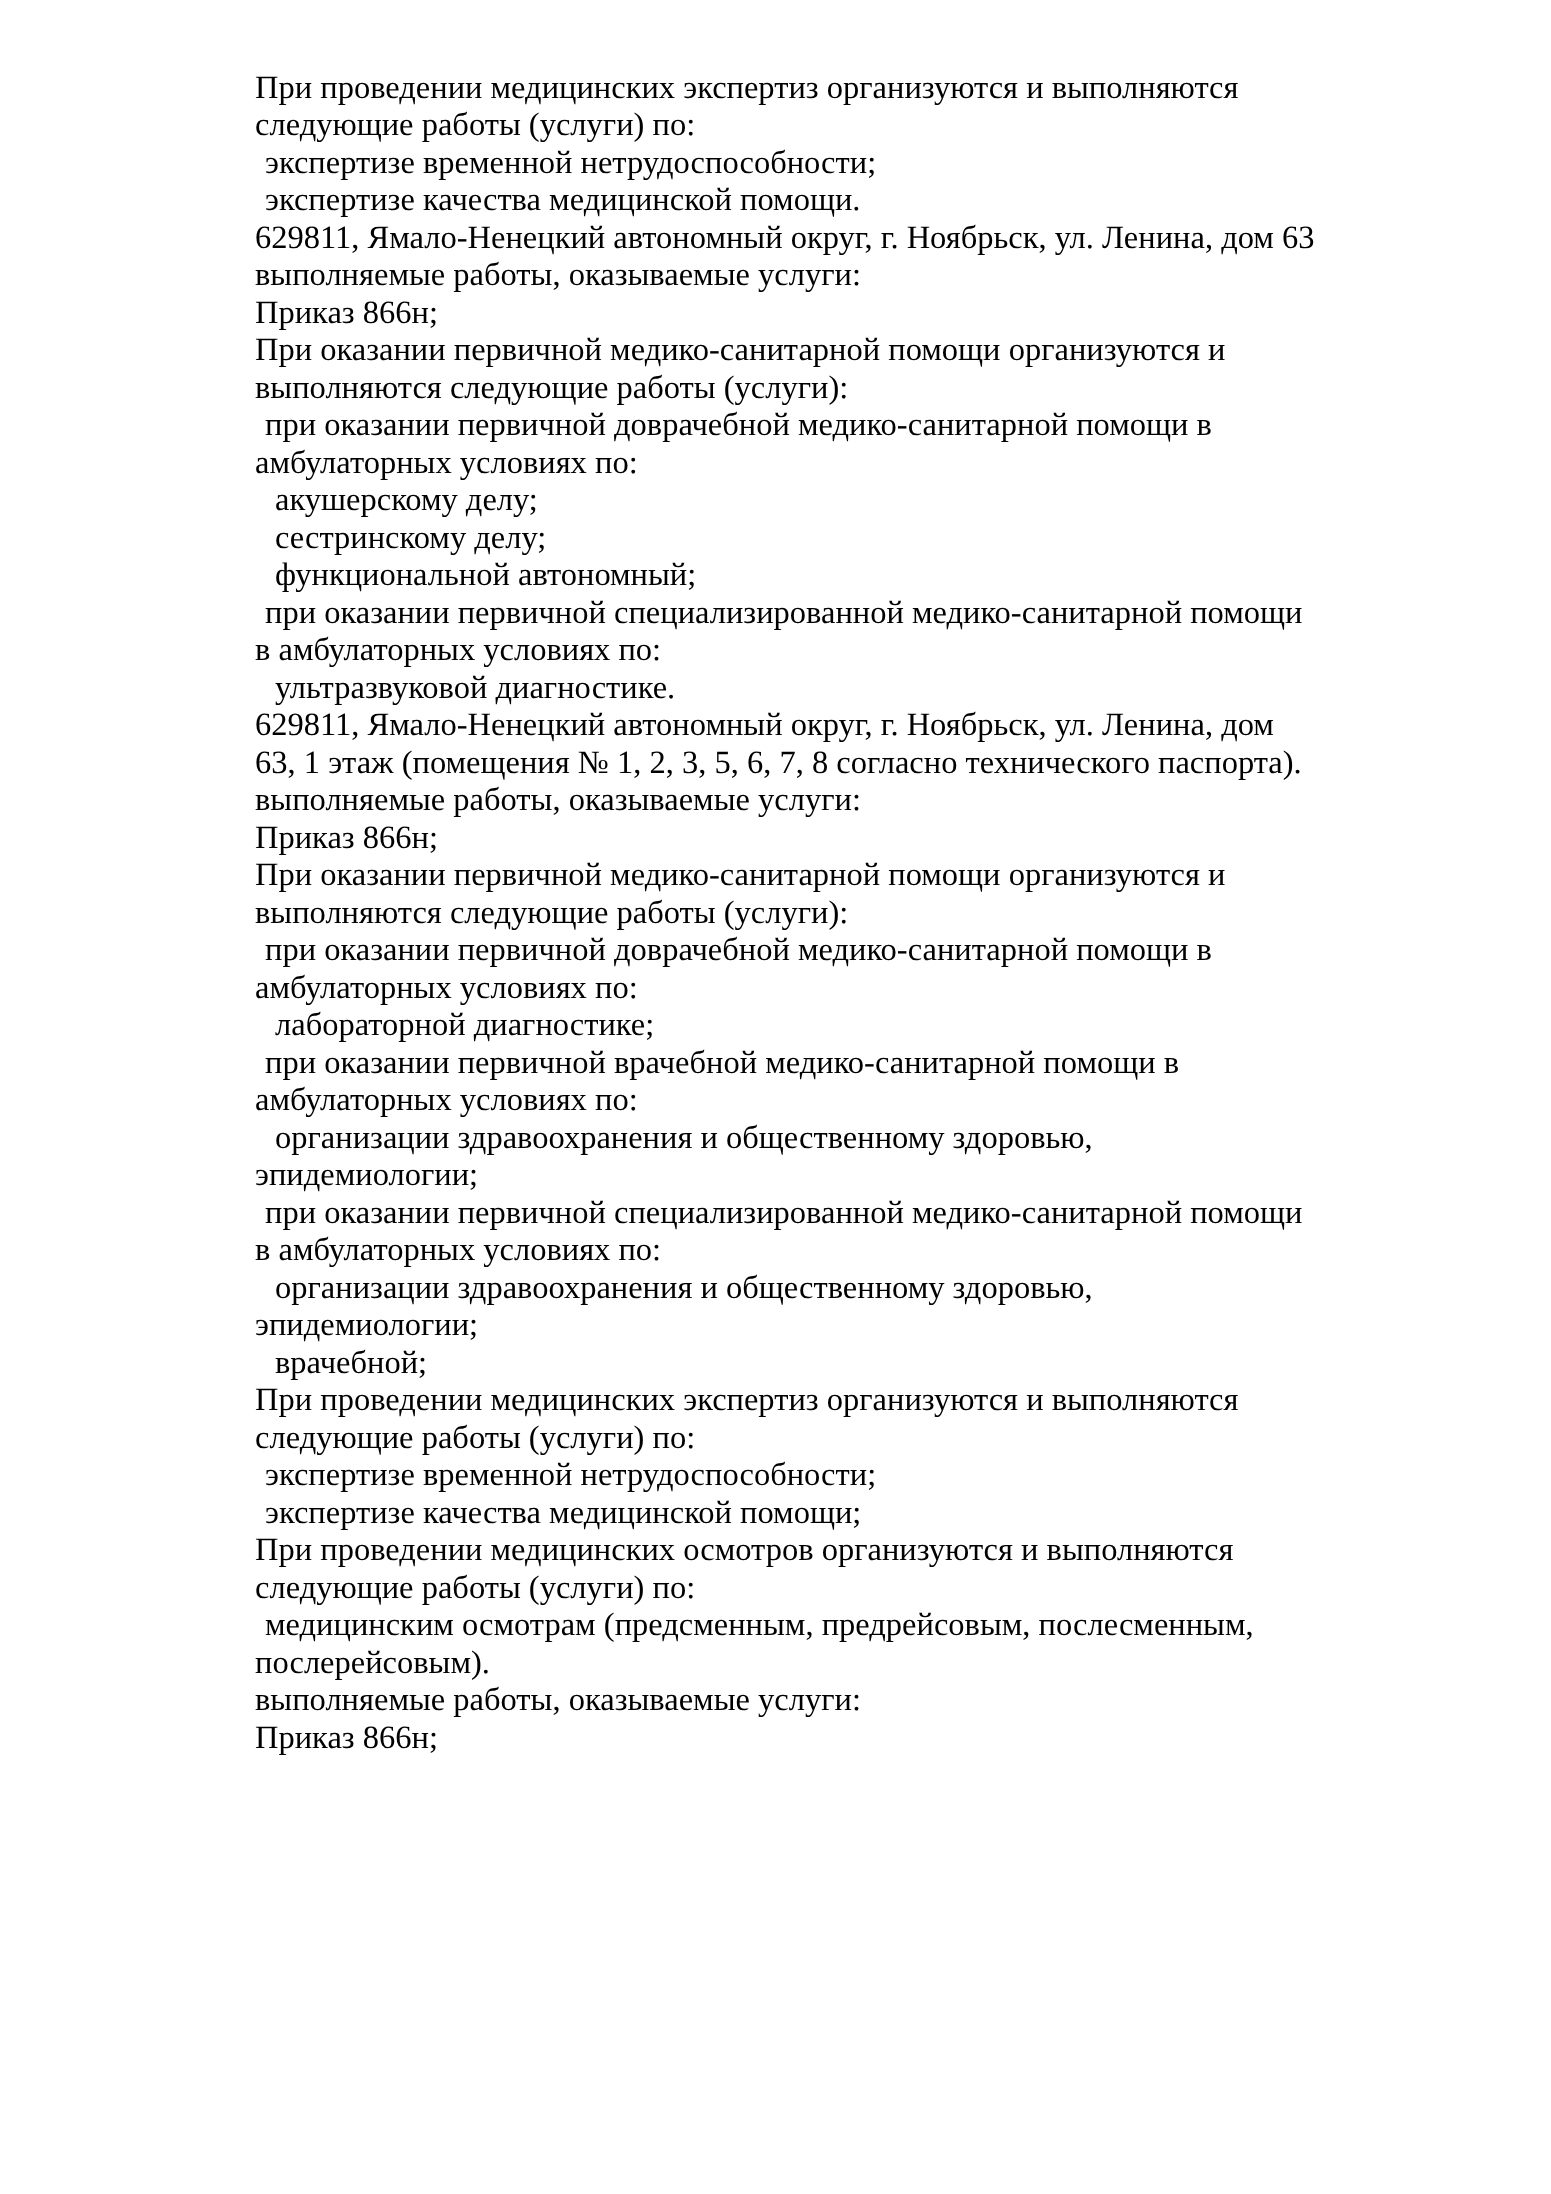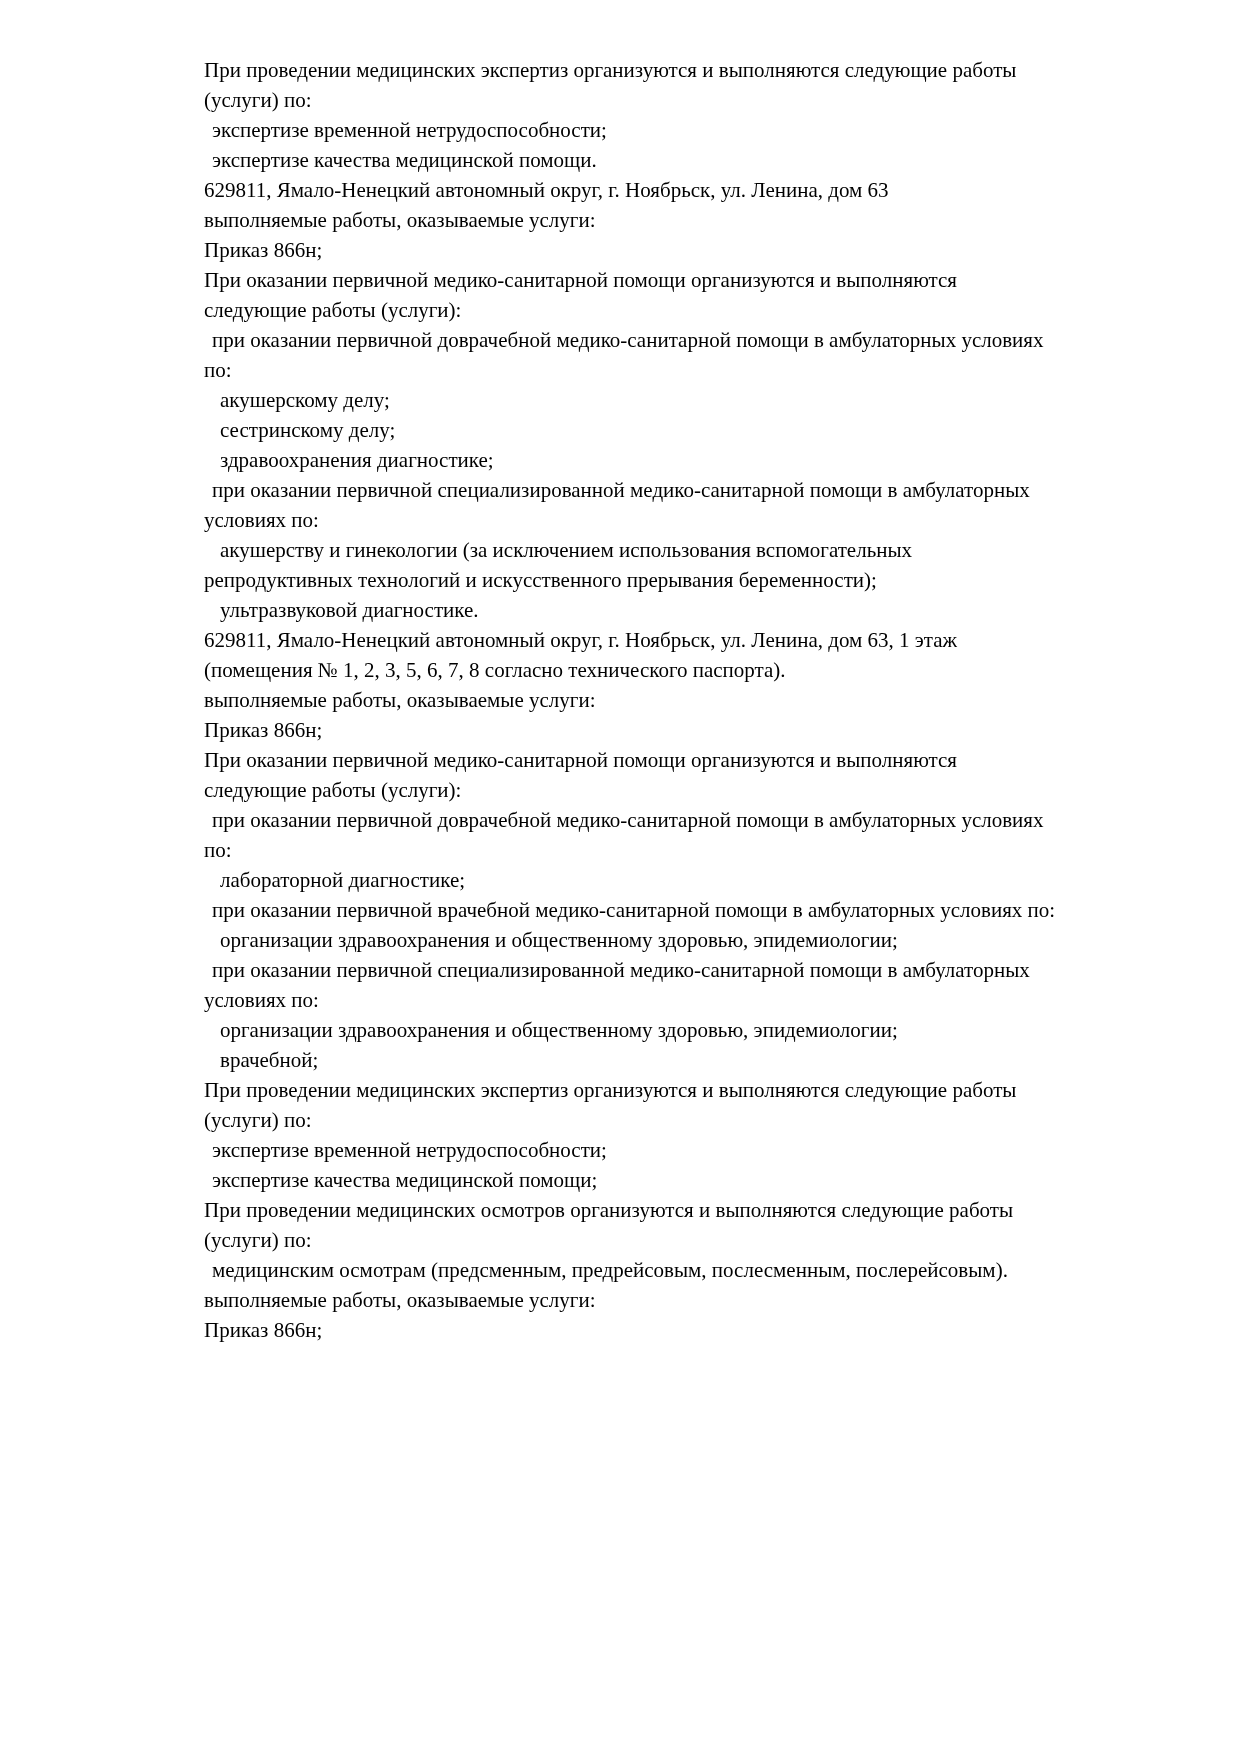--- a/index.html
+++ b/index.html
@@ -13,21 +13,21 @@
     overflow: hidden;
     position: relative;
   }
   .page {
     box-sizing: border-box;
     width: 1241px;
     height: 1580px;
     padding: 55px 183px 0 204px; 
     background: #ffffff;
     font-family: "Liberation Serif", "DejaVu Serif", serif;
-    font-size: 21px;
+    font-size: 26px;
     line-height: 30px;
     color: #000000;
     -webkit-font-smoothing: antialiased;
   }
   .section { margin: 0; }
   .section + .section { } 
   .page p {
     margin: 0;
     padding: 0;
     text-align: left;
@@ -51,23 +51,22 @@
         <p class="lv-p2">экспертизе качества медицинской помощи.</p>
       </section>
       <section class="section">
         <p class="lv-addr">629811, Ямало-Ненецкий автономный округ, г. Ноябрьск, ул. Ленина, дом 63</p>
         <p class="lv-addr">выполняемые работы, оказываемые услуги:</p>
         <p class="lv-p1">Приказ 866н;</p>
         <p class="lv-p1 just">При оказании первичной медико-санитарной помощи организуются и выполняются следующие работы (услуги):</p>
         <p class="lv-p2 just">при оказании первичной доврачебной медико-санитарной помощи в амбулаторных условиях по:</p>
         <p class="lv-p3">акушерскому делу;</p>
         <p class="lv-p3">сестринскому делу;</p>
-        <p class="lv-p3">здравоохранения диагностике;</p>
+        <p class="lv-p3">функциональной автономный;</p>
         <p class="lv-p2 just">при оказании первичной специализированной медико-санитарной помощи в амбулаторных условиях по:</p>
-        <p class="lv-p3 just">акушерству и гинекологии (за исключением использования вспомогательных репродуктивных технологий и искусственного прерывания беременности);</p>
         <p class="lv-p3">ультразвуковой диагностике.</p>
       </section>
       <section class="section">
         <p class="lv-addr">629811, Ямало-Ненецкий автономный округ, г. Ноябрьск, ул. Ленина, дом 63, 1 этаж (помещения № 1, 2, 3, 5, 6, 7, 8 согласно технического паспорта).</p>
         <p class="lv-addr">выполняемые работы, оказываемые услуги:</p>
         <p class="lv-p1">Приказ 866н;</p>
         <p class="lv-p1 just">При оказании первичной медико-санитарной помощи организуются и выполняются следующие работы (услуги):</p>
         <p class="lv-p2 just">при оказании первичной доврачебной медико-санитарной помощи в амбулаторных условиях по:</p>
         <p class="lv-p3">лабораторной диагностике;</p>
         <p class="lv-p2 just">при оказании первичной врачебной медико-санитарной помощи в амбулаторных условиях по:</p>

